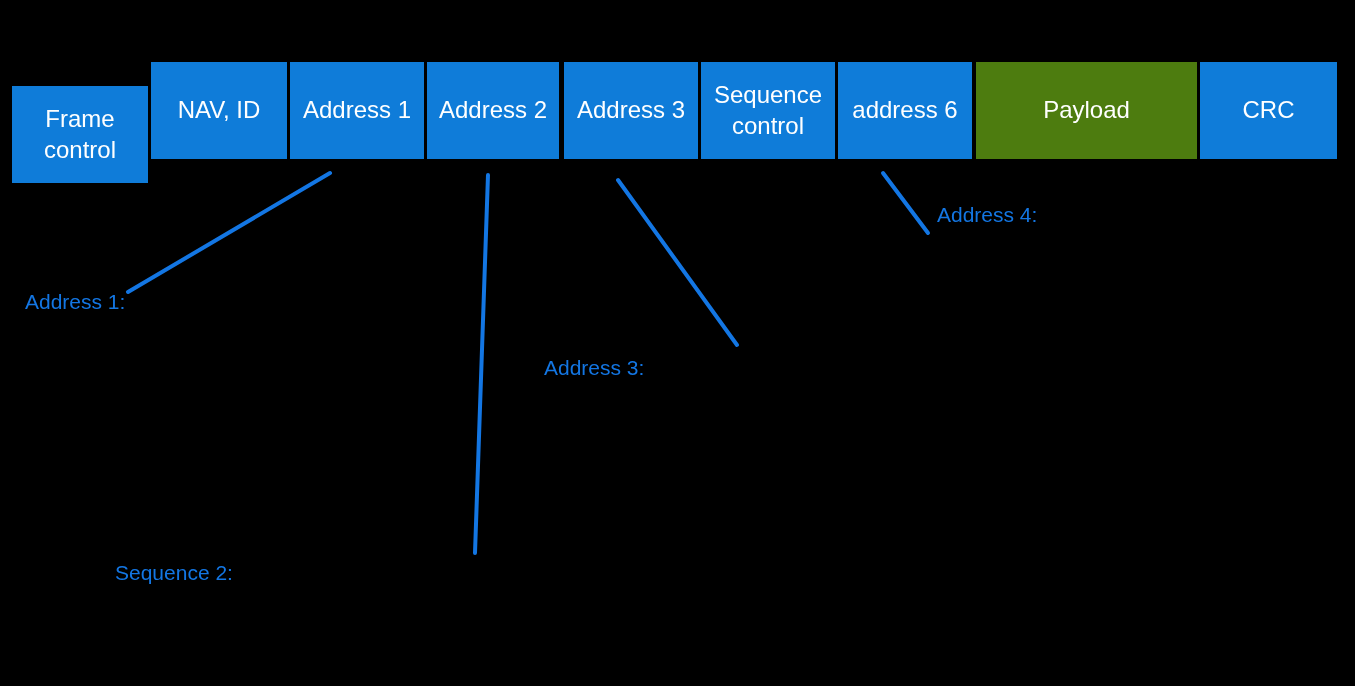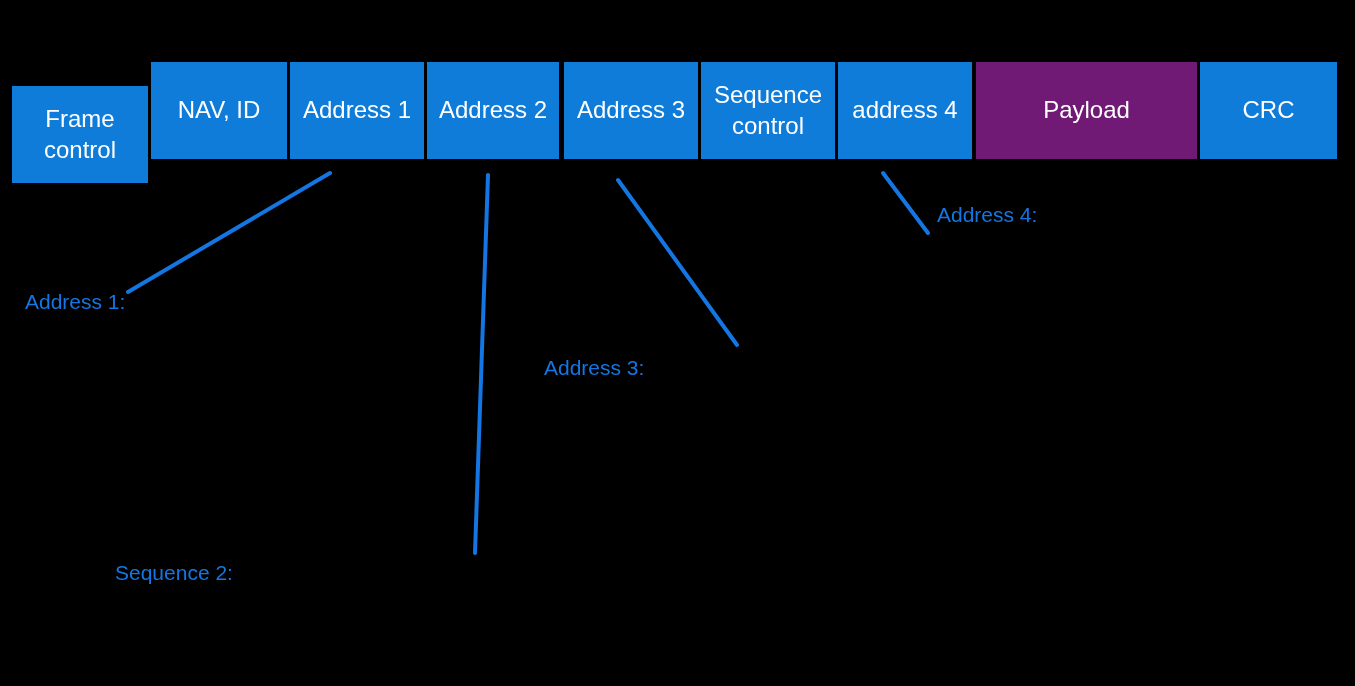--- a/index.html
+++ b/index.html
@@ -23,21 +23,21 @@
     color: #ffffff;
     display: flex;
     align-items: center;
     justify-content: center;
     text-align: center;
     font-size: 24px;
     line-height: 1.28;
     padding: 0 4px;
     box-sizing: border-box;
   }
-  .frame-box.orange { background: #701a75; }
+  .frame-box.orange { background: #4d7c0f; }
   .b1 { left: 12px;   width: 136px; margin-top: 24px; }
   .b2 { left: 151px;  width: 136px; text-align: right; }
   .b3 { left: 290px;  width: 134px; }
   .b4 { left: 427px;  width: 132px; }
   .b5 { left: 564px;  width: 134px; }
   .b6 { left: 701px;  width: 134px; }
   .b7 { left: 838px;  width: 134px; }
   .b8 { left: 976px;  width: 221px; }
   .b9 { left: 1200px; width: 137px; }
   .annotation {
@@ -81,21 +81,21 @@
   <div class="frame-box b4">
     <span>Address 2</span>
   </div>
   <div class="frame-box b5">
     <span>Address 3</span>
   </div>
   <div class="frame-box b6">
     <span>Sequence control</span>
   </div>
   <div class="frame-box b7">
-    <span>address 4</span>
+    <span>address 6</span>
   </div>
   <div class="frame-box orange b8">
     <span>Payload</span>
   </div>
   <div class="frame-box b9">
     <span>CRC</span>
   </div>
 
   <svg id="connector-svg" viewBox="0 0 1355 686">
     <line x1="330" y1="173" x2="128" y2="292"></line>

